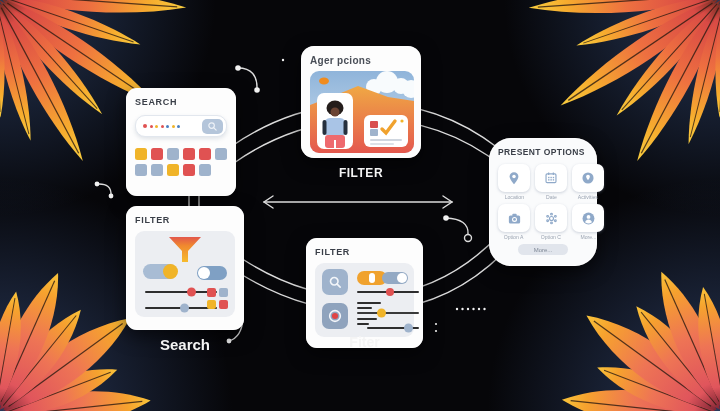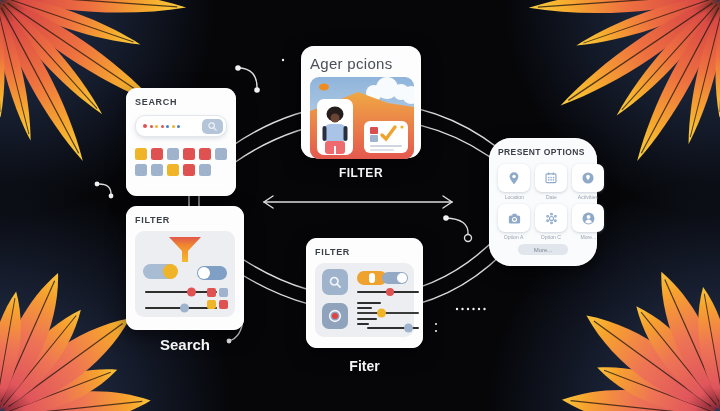--- a/index.html
+++ b/index.html
@@ -230,21 +230,21 @@
         <span class="msq" style="background:#e05252"></span>
           <span class="msq" style="background:#9fb3cc"></span>
         <span class="msq" style="background:#f0b429"></span>
           <span class="msq" style="background:#e05252"></span>
       </div>
     </div>
   </div>
   <div class="caption cap-bold" style="left:126px;top:336px;width:118px;font-size:15px">Search</div>
 
   <div class="card" style="left:301px;top:46px;width:120px;height:112px;border-radius:13px">
-    <div class="card-title" style="font-size:15px;font-weight:normal;color:#4a4f58;letter-spacing:.3px">Ager pcions</div>
+    <div class="card-title" style="font-size:10px;font-weight:bold;color:#4a4f58;letter-spacing:.3px">Ager pcions</div>
     <div class="illo-wrap">
       <svg width="104" height="82" viewBox="0 0 104 82">
         <defs>
           <linearGradient id="sky" x1="0" y1="0" x2="0" y2="1">
             <stop offset="0" stop-color="#8fb4da"></stop>
               <stop offset="1" stop-color="#cfe0ef"></stop>
           </linearGradient>
           <linearGradient id="mGrad" x1="0" y1="0" x2="0" y2="1">
             <stop offset="0" stop-color="#f0a844"></stop>
               <stop offset="1" stop-color="#e4584e"></stop>
@@ -312,21 +312,21 @@
       <div class="slider-line" style="left:42px;top:49px;width:62px;background:#3a3a3a">
         <span class="slider-knob" style="width:9px;height:9px;left:32%;background:#f0b429"></span>
       </div>
       <span class="dash" style="left:42px;top:55px;width:20px"></span>
       <span class="dash" style="left:42px;top:60px;width:12px"></span>
       <div class="slider-line" style="left:52px;top:64px;width:52px">
         <span class="slider-knob" style="width:9px;height:9px;left:72%;background:#9fb3cc"></span>
       </div>
     </div>
   </div>
-  <div class="caption" style="left:306px;top:358px;width:117px;font-size:14px;font-weight:700">Fiter</div>
+  <div class="caption" style="left:306px;top:334px;width:117px;font-size:14px;font-weight:700">Fiter</div>
 
   <div class="card" style="left:489px;top:138px;width:108px;height:128px;border-radius:22px;background:#fafbfc">
     <div class="card-title" style="font-size:8.5px;letter-spacing:.4px">PRESENT OPTIONS</div>
     <div class="tiles">
 
       <div class="tile">
         <div class="tile-box">
             <svg width="14" height="14" viewBox="0 0 24 24">
           <path d="M12,2 C7.6,2 4.5,5.3 4.5,9.3 C4.5,14.2 12,22.5 12,22.5 C12,22.5 19.5,14.2 19.5,9.3 C19.5,5.3 16.4,2 12,2 Z" fill="#8fa9c9"></path>
           <circle cx="12" cy="9.3" r="3" fill="#fff"></circle>

